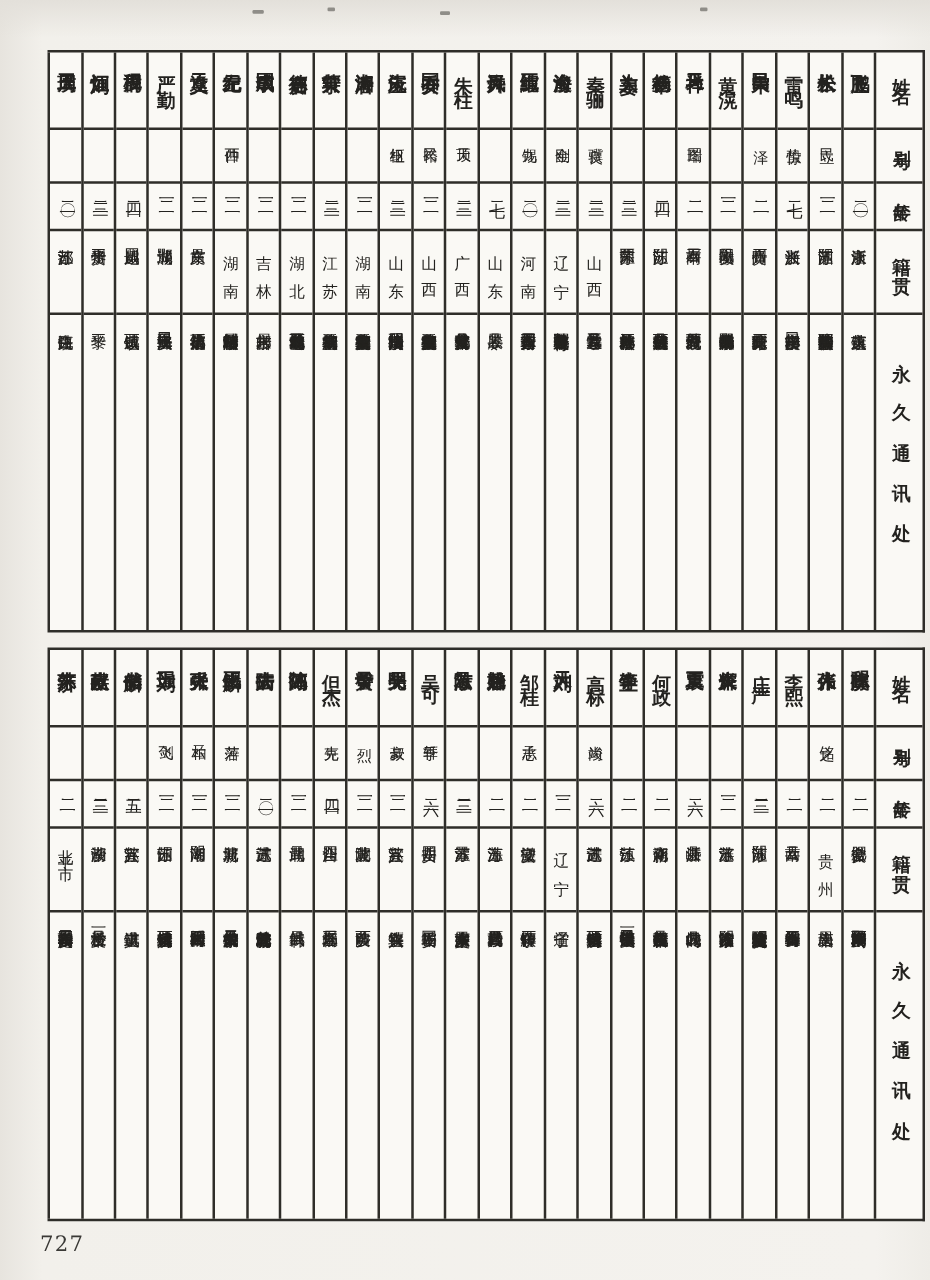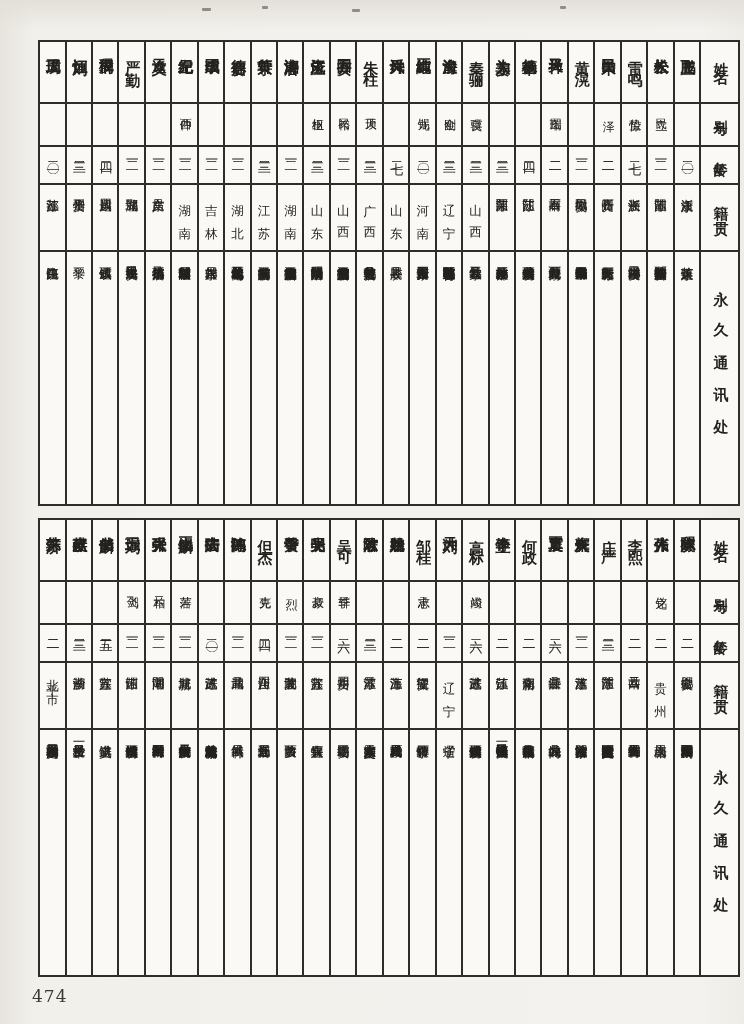--- a/index.html
+++ b/index.html
@@ -474,13 +474,13 @@
 
     <div class="col">
       <div class="cell c-name sp3">朱济荪</div>
       <div class="cell c-alias"></div>
       <div class="cell c-age sp2">二二</div>
       <div class="cell c-origin sp3">北平市</div>
       <div class="cell c-addr">安定门二条胡同三二号王孝骐转</div>
     </div>
   </div>
 
-<div class="page-number">474</div>
+<div class="page-number">727</div>
 
 </body></html>

